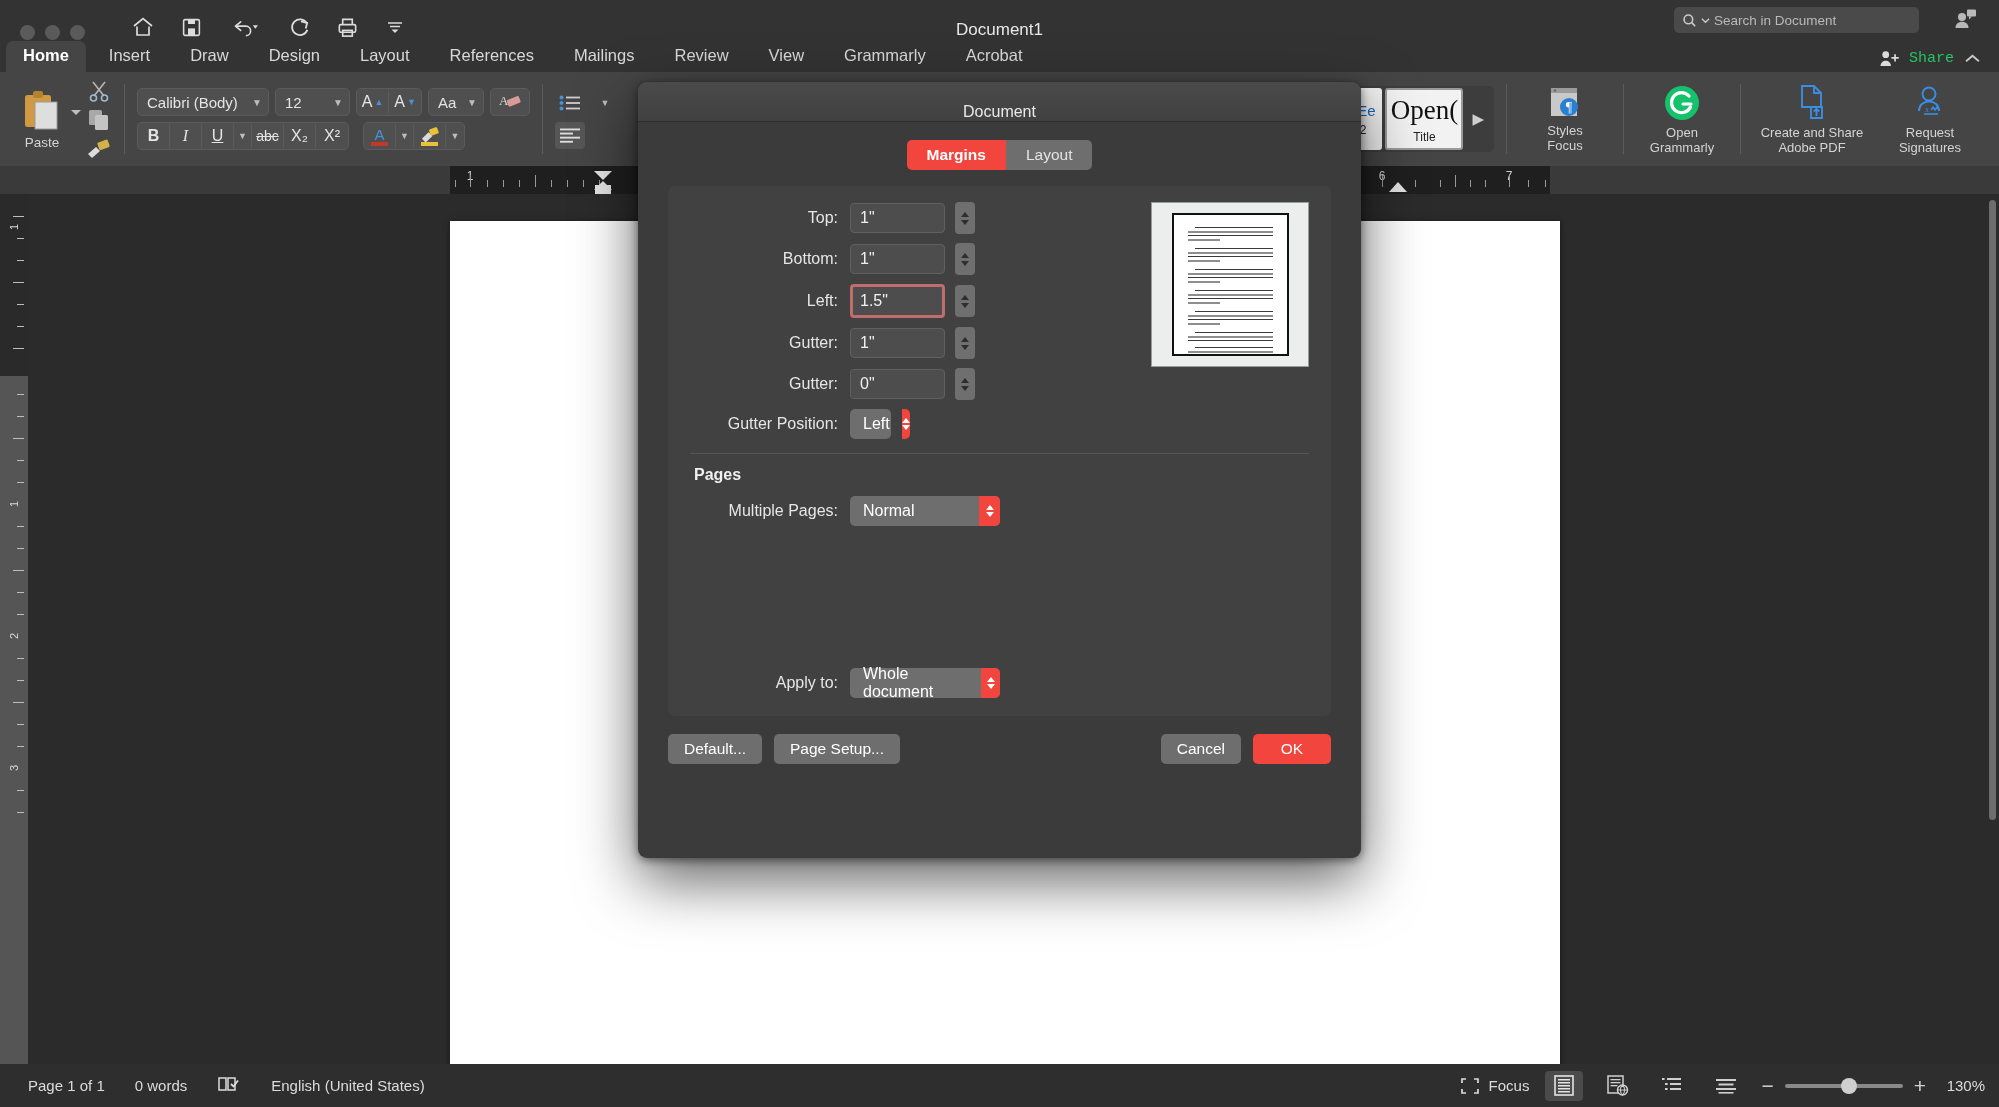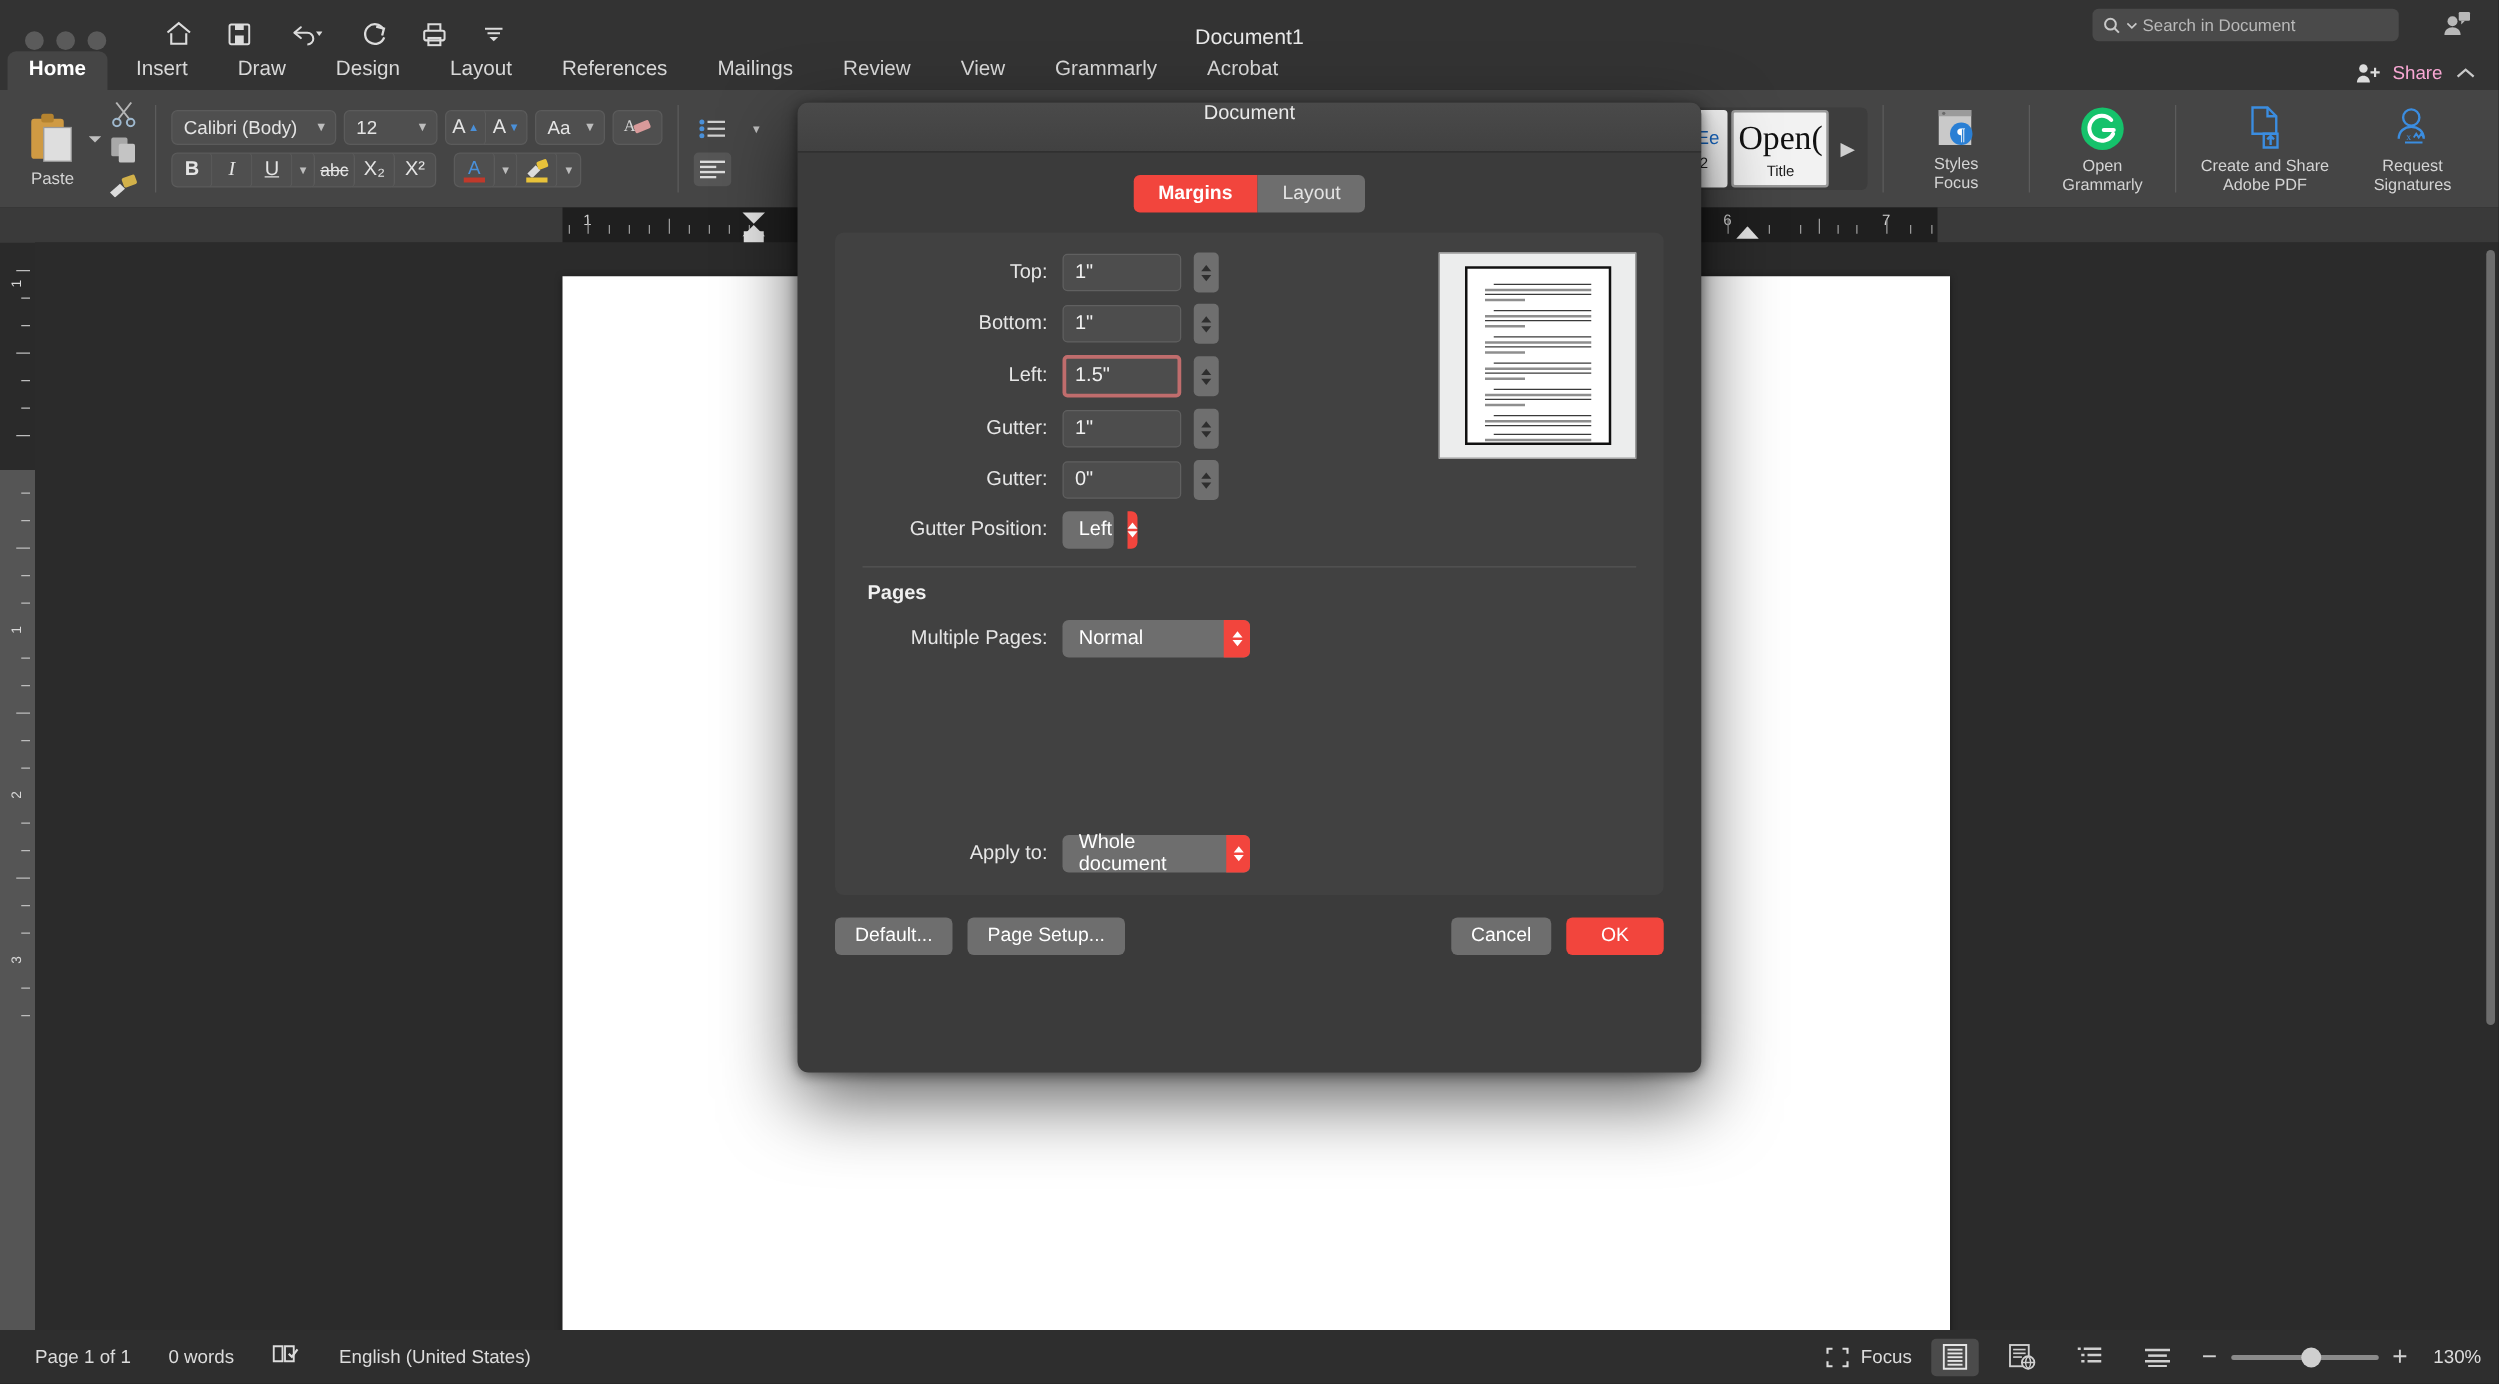--- a/index.html
+++ b/index.html
@@ -47,21 +47,21 @@
     margin-left: 6px; cursor: default; white-space: nowrap;
   }
   .tab.active {
     background: #454545; color: #ffffff; font-weight: bold;
     border-radius: 7px 7px 0 0; padding-top: 5px;
   }
   .share-wrap {
     position: absolute; right: 18px; bottom: 5px;
     display: flex; align-items: center; gap: 10px;
   }
-  .share-lbl { font-size: 15px; color: #f9a8d4; }
+  .share-lbl { font-size: 15px; color: #22c55e; font-family: Liberation Mono, monospace; }
 
   
   .ribbon {
     position: absolute; top: 72px; left: 0; width: 1999px; height: 94px;
     background: #454545; display: flex; align-items: stretch;
   }
   .rb-group { display: flex; align-items: center; height: 100%; padding: 0 10px; position: relative; }
   .rb-sep { width: 1px; background: #5c5c5c; margin: 12px 2px; }
   .paste-col { display: flex; flex-direction: column; align-items: center; justify-content: center; width: 64px; }
   .paste-lbl { font-size: 13.5px; color: #d4d4d4; margin-top: 2px; }
@@ -151,21 +151,21 @@
 
   
   .dlg-shadow {
     position: absolute; left: 638px; top: 82px; width: 723px; height: 776px;
     background: #3b3b3b; border-radius: 9px;
     box-shadow: 0 22px 60px rgba(0,0,0,.62), 0 2px 10px rgba(0,0,0,.5);
     overflow: hidden;
   }
   .dlg-title {
     height: 40px; background: linear-gradient(#4a4a4a, #414141);
-    display: flex; align-items: flex-start; justify-content: center;
+    display: flex; align-items: flex-end; justify-content: center;
     border-bottom: 1px solid #2d2d2d;
   }
   .dlg-title span { font-size: 16px; color: #e9e9e9; }
   .dlg-body { position: relative; padding: 18px 0 0 0; }
   .tabs-seg {
     display: flex; justify-content: center; margin-bottom: 16px;
   }
   .seg {
     font-size: 15.5px; padding: 6px 20px; color: #e4e4e4; background: #6e6e6e;
   }

